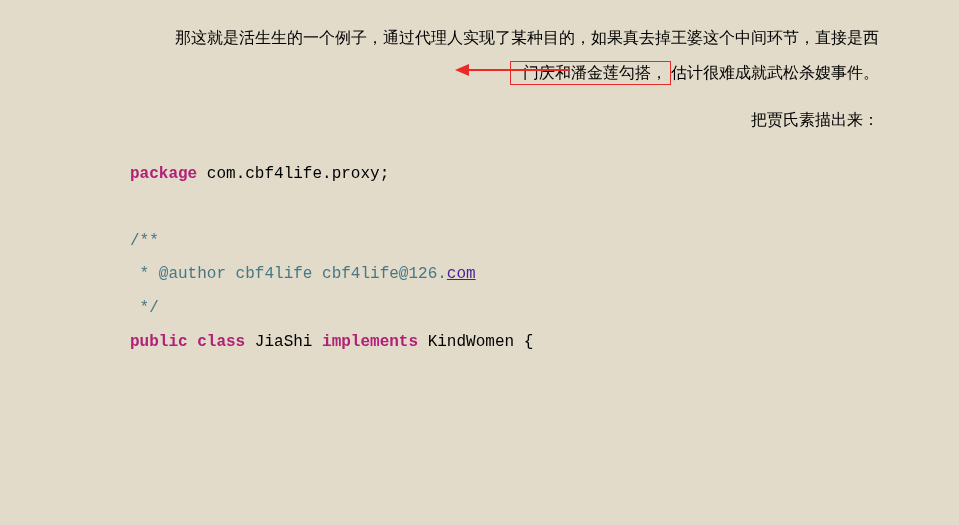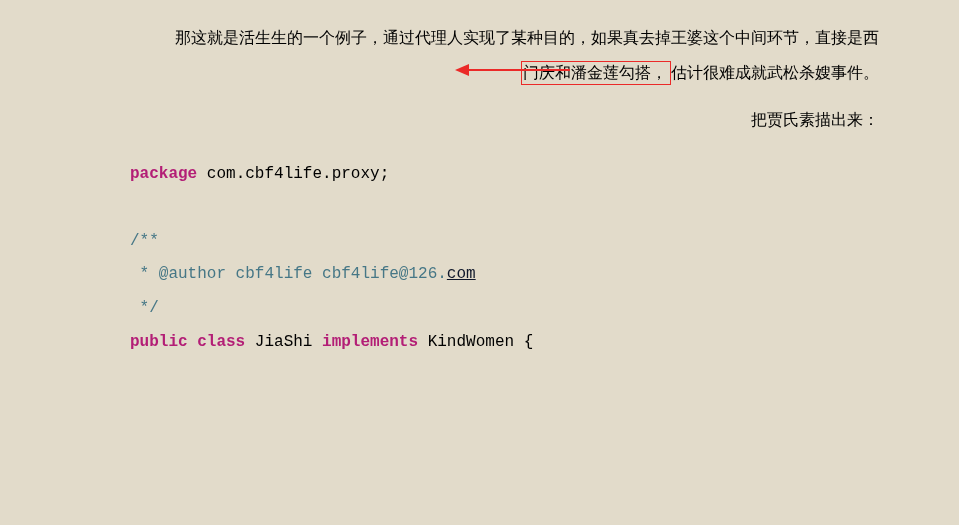--- a/index.html
+++ b/index.html
@@ -22,21 +22,21 @@
     margin: 0 0 12px 0;
     text-align: right;
   }
   .indent {
     display: inline-block;
     width: 2em;
   }
   .highlight-box {
     border: 1.5px solid #eb2a28;
     display: inline;
-    padding: 2px 3px 3px 1px;
+    padding: 2px 3px 3px 12px;
     margin-left: -4px;
   }
   .arrow {
     position: absolute;
     left: 455px;
     top: 60px;
     width: 120px;
     height: 20px;
   }
   .code-block {
@@ -45,21 +45,21 @@
     line-height: 2.1;
     margin-top: 20px;
     margin-left: 50px;
   }
   .code-line {
     white-space: pre;
   }
   .kw { color: #b31e76; font-weight: bold; text-align: right; }
   .pkg { color: #000; }
   .cmt { color: #467786; }
-  .link { text-decoration: underline; color: #0f172a; text-align: center; }
+  .link { text-decoration: underline; color: #4c1d95; text-align: center; }
   .cls { color: #000; }
 </style>
 </head>
 <body>
 
 <div class="content">
 
   <p class="para">
     <span class="indent"></span><span>那这就是活生生的一个例子，通过代理人实现了某种目的，如果真去掉王婆这个中间环节，直接是西</span><br><span class="highlight-box"><span>门庆和潘金莲勾搭，</span></span><span>估计很难成就武松杀嫂事件。</span>
   </p>

